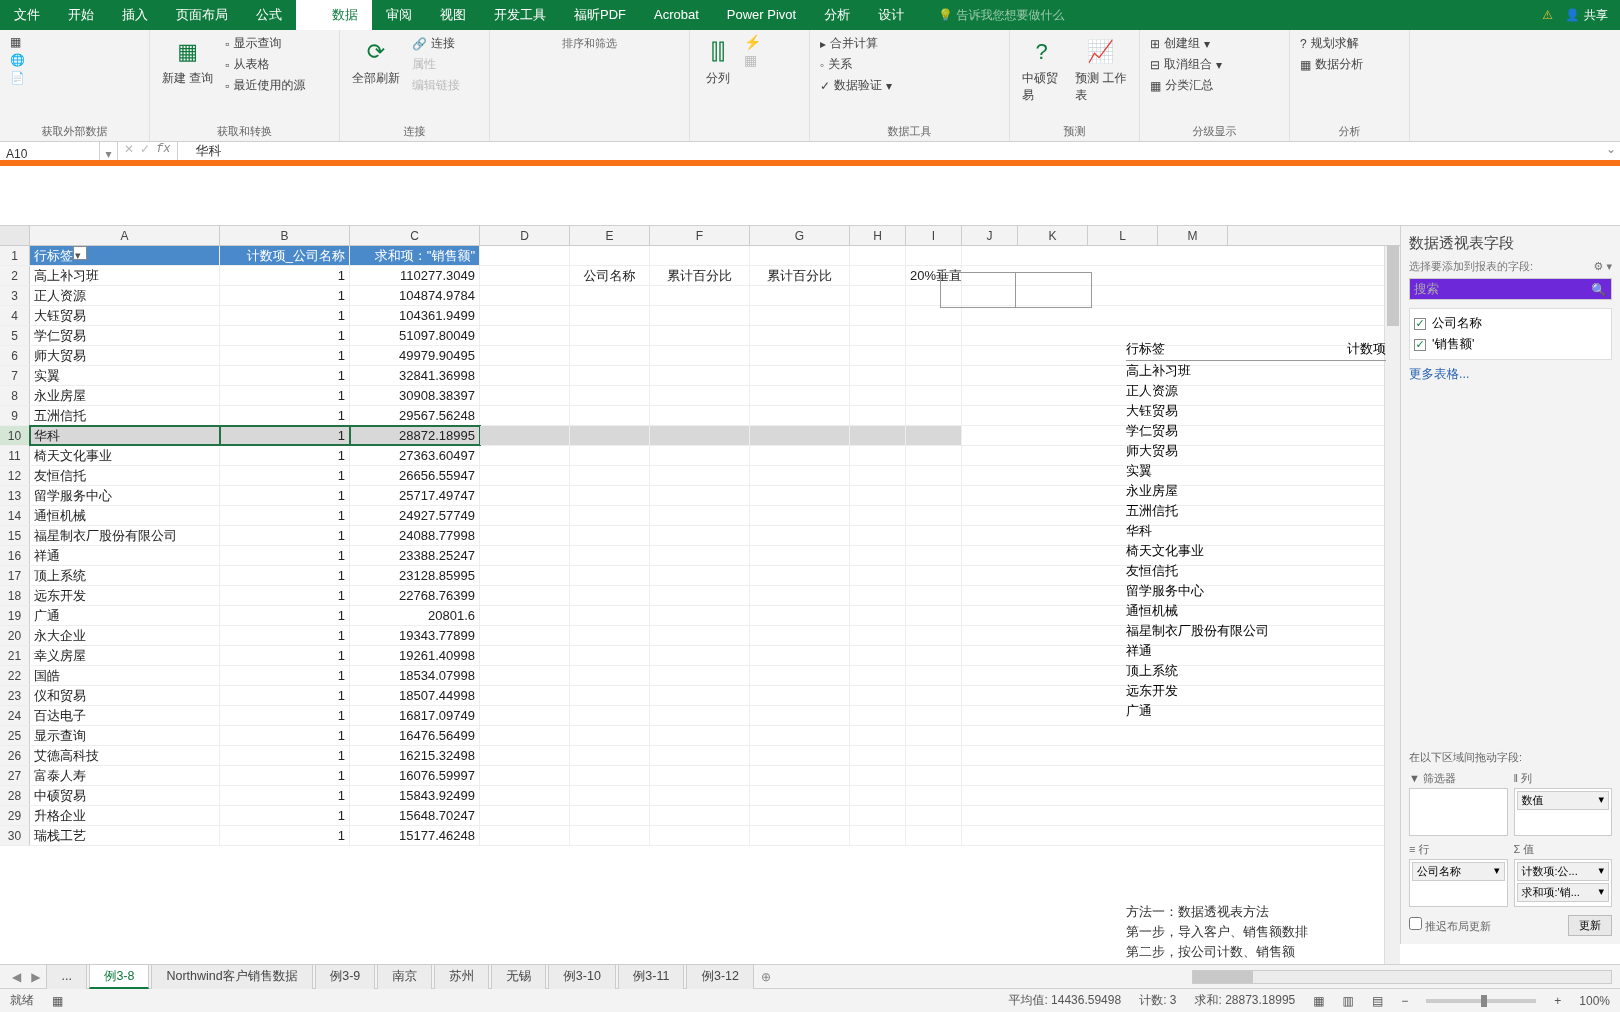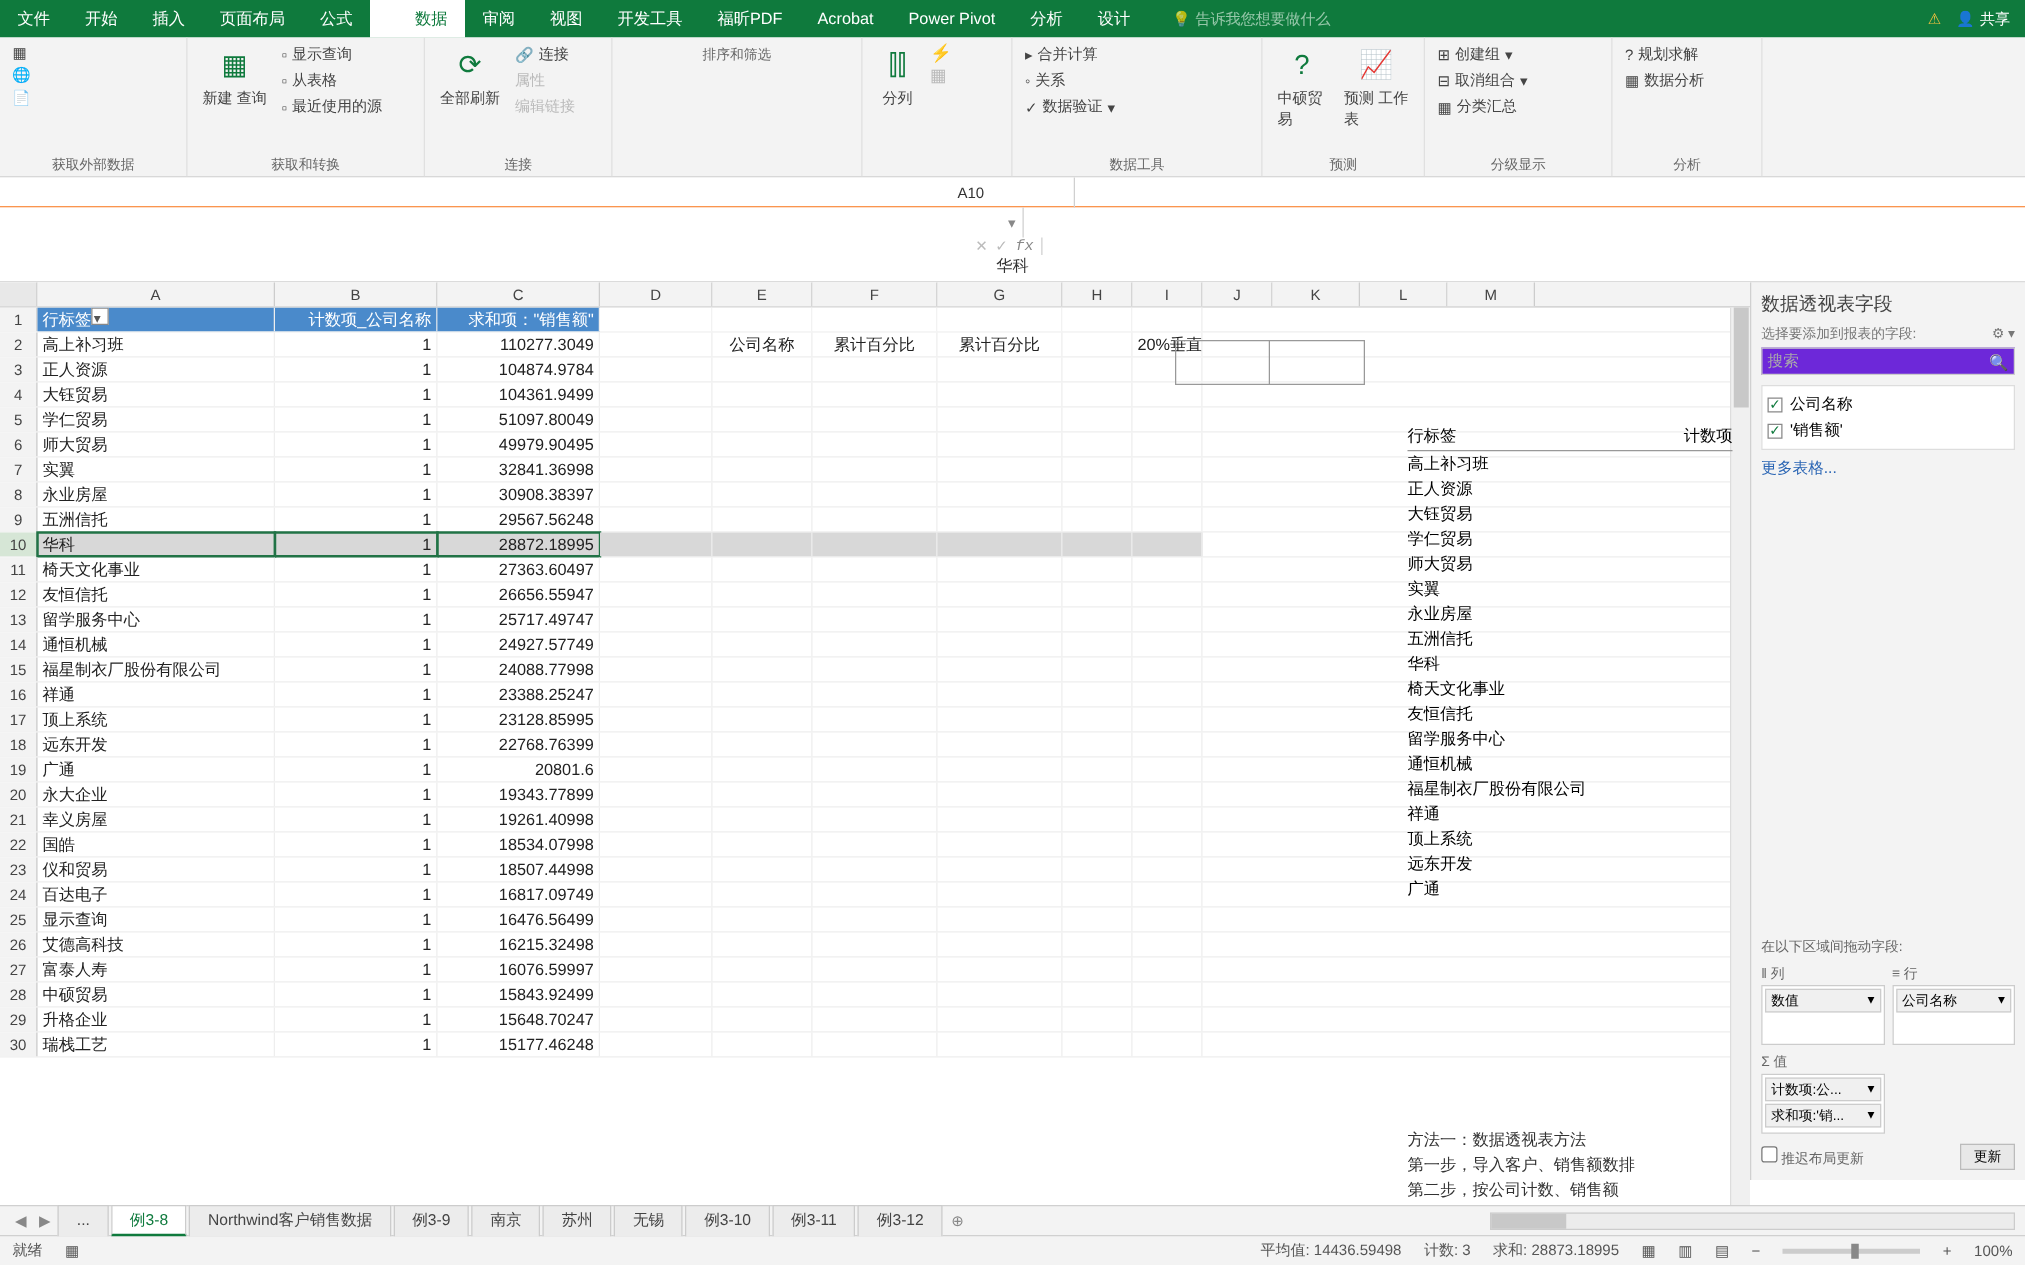--- a/index.html
+++ b/index.html
@@ -19,21 +19,21 @@
 .ribbon-group { border-right:1px solid #e0e0e0; padding:4px 8px 2px; display:flex; flex-direction:column; }
 .ribbon-group-body { flex:1; display:flex; gap:6px; align-items:flex-start; }
 .ribbon-group-label { text-align:center; font-size:11px; color:#666; padding-top:2px; }
 .rbtn { display:flex; flex-direction:column; align-items:center; gap:2px; padding:2px 4px; font-size:12px; color:#444; }
 .rbtn-icon { width:32px; height:32px; display:flex; align-items:center; justify-content:center; font-size:22px; color:#0f7a3d; }
 .rbtn-sm { font-size:12px; color:#444; padding:1px 2px; display:flex; align-items:center; gap:4px; white-space:nowrap; }
 .rcol { display:flex; flex-direction:column; gap:2px; }
 .dim { color:#bbb; }
 
 
-.formula-row { height:24px; border-bottom:1px solid #f97316; display:flex; align-items:center; background:#fff;flex-direction:column; }
+.formula-row { height:24px; border-bottom:6px solid #f97316; display:flex; background:#fff; }
 .name-box { width:100px; border-right:1px solid #d0d0d0; padding:0 6px; line-height:24px; font-size:12px; color:#333; }
 .nb-dd { width:18px; text-align:center; color:#888; border-right:1px solid #d0d0d0; line-height:24px;}
 .fx-btns { display:flex; gap:6px; padding:0 6px; color:#888; }
 .fx-label { font-style:italic; font-family:Liberation Mono, monospace; padding-right:6px; border-right:1px solid #d0d0d0; margin-right:6px; }
 .formula-input { flex:1; padding:0 6px; font-size:13px; color:#333; }
 .fb-collapse { width:18px; text-align:center; color:#888; }
 
 
 .grid-spacer{ height:60px; background:#fff; border-bottom:1px solid #d0d0d0;}
 
@@ -696,20 +696,24 @@
         <div class="fp-field">
           <span class="fp-check">✓</span>
           <span>'销售额'</span>
         </div>
       </div>
     <div class="fp-more">更多表格...</div>
 
     <div class="fp-areas-label">在以下区域间拖动字段:</div>
     <div class="fp-areas">
       <div class="fp-area">
+        <div class="fp-area-h">▼ <span>筛选器</span></div>
+        <div class="fp-area-box"></div>
+      </div>
+      <div class="fp-area">
         <div class="fp-area-h">‖ <span>列</span></div>
         <div class="fp-area-box">
           <div class="fp-pill">
               <span>数值</span>
               <span>▾</span>
             </div>
         </div>
       </div>
       <div class="fp-area">
         <div class="fp-area-h">≡ <span>行</span></div>

